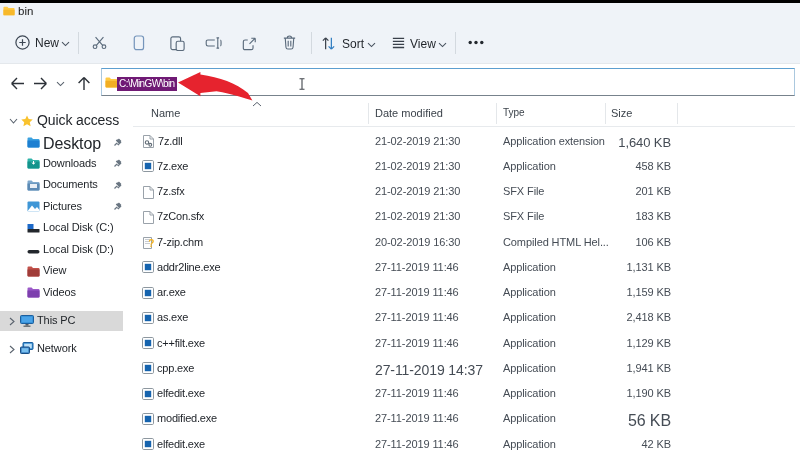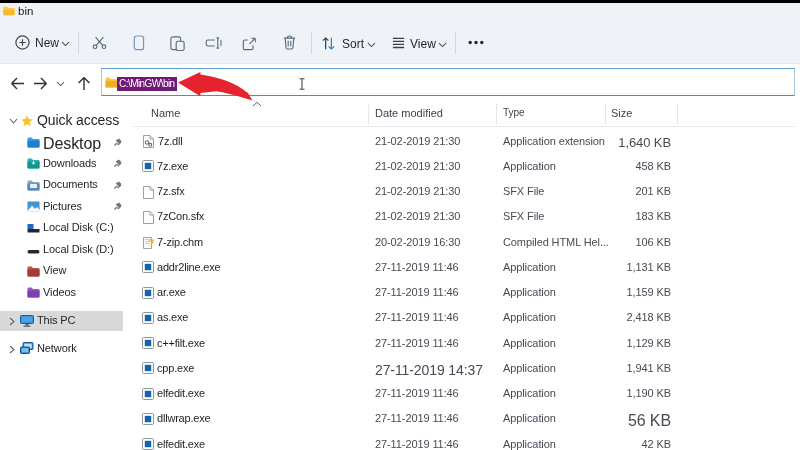--- a/index.html
+++ b/index.html
@@ -221,21 +221,21 @@
     <rect x="2.8" y="2.8" width="6.4" height="6.4" fill="#1563ae"></rect>
   </svg>
 <div class="t" style="left:157px;top:387.0px;font-size:11px;letter-spacing:-0.2px;color:#1d2127">elfedit.exe</div>
 <div class="t" style="left:375px;top:387.0px;font-size:11px;letter-spacing:-0.1px;color:#454c55">27-11-2019 11:46</div>
 <div class="t" style="left:503px;top:387.0px;font-size:11px;letter-spacing:-0.1px;color:#454c55">Application</div>
 <div class="t" style="right:129px;left:auto;top:387.0px;font-size:11px;letter-spacing:-0.1px;color:#454c55">1,190 KB</div>
 <svg class="abs" style="left:142px;top:412.8px" width="12" height="12" viewBox="0 0 12 12">
     <rect x="0.5" y="0.5" width="11" height="11" rx="1.2" fill="#fff" stroke="#8d979f"></rect>
     <rect x="2.8" y="2.8" width="6.4" height="6.4" fill="#1563ae"></rect>
   </svg>
-<div class="t" style="left:157px;top:412.2px;font-size:11px;letter-spacing:-0.2px;color:#1d2127">dllwrap.exe</div>
+<div class="t" style="left:157px;top:412.2px;font-size:11px;letter-spacing:-0.2px;color:#1d2127">modified.exe</div>
 <div class="t" style="left:375px;top:412.2px;font-size:11px;letter-spacing:-0.1px;color:#454c55">27-11-2019 11:46</div>
 <div class="t" style="left:503px;top:412.2px;font-size:11px;letter-spacing:-0.1px;color:#454c55">Application</div>
 <div class="t" style="right:129px;left:auto;top:412.2px;font-size:16px;letter-spacing:-0.1px;color:#454c55">56 KB</div>
 <svg class="abs" style="left:142px;top:438.0px" width="12" height="12" viewBox="0 0 12 12">
     <rect x="0.5" y="0.5" width="11" height="11" rx="1.2" fill="#fff" stroke="#8d979f"></rect>
     <rect x="2.8" y="2.8" width="6.4" height="6.4" fill="#1563ae"></rect>
   </svg>
 <div class="t" style="left:157px;top:437.5px;font-size:11px;letter-spacing:-0.2px;color:#1d2127">elfedit.exe</div>
 <div class="t" style="left:375px;top:437.5px;font-size:11px;letter-spacing:-0.1px;color:#454c55">27-11-2019 11:46</div>
 <div class="t" style="left:503px;top:437.5px;font-size:11px;letter-spacing:-0.1px;color:#454c55">Application</div>

